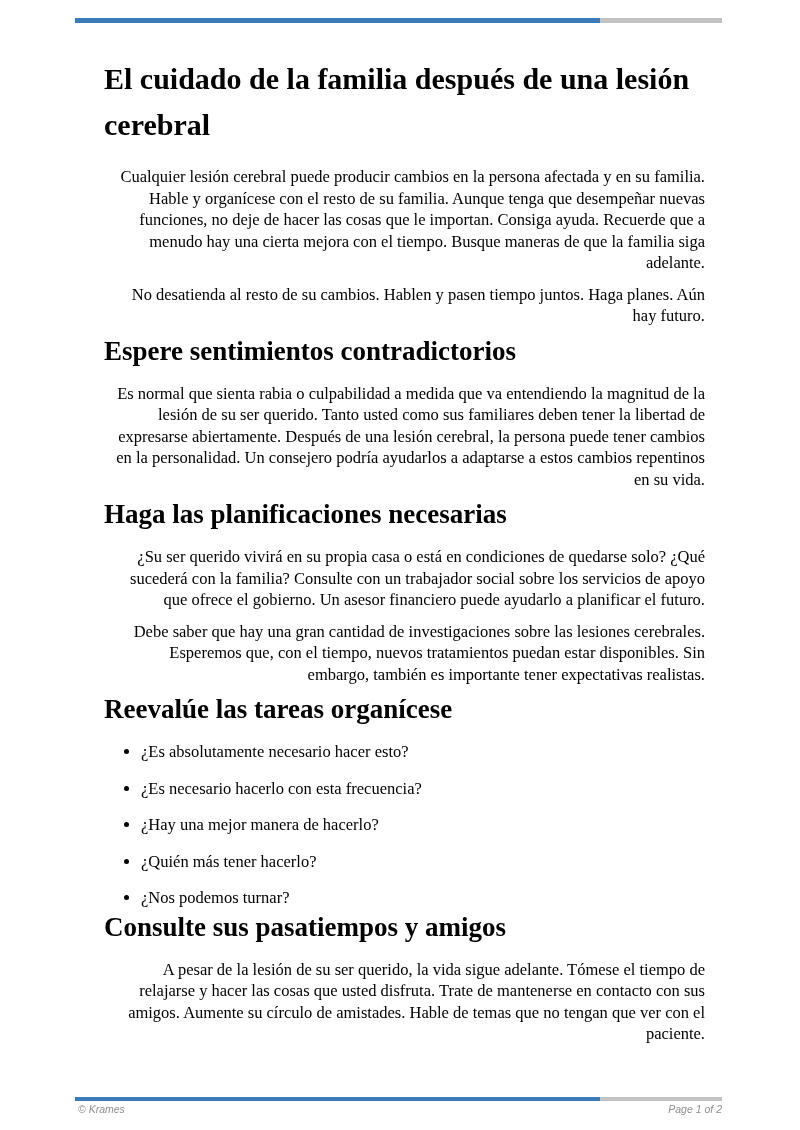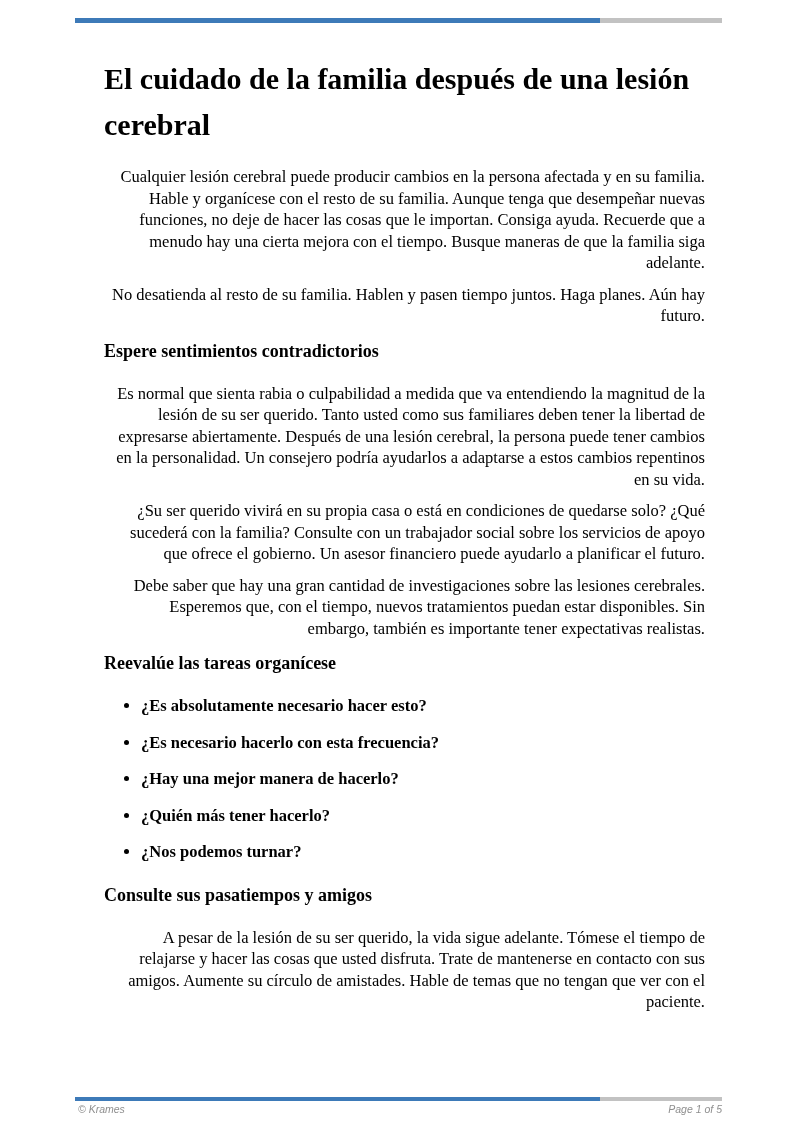--- a/index.html
+++ b/index.html
@@ -34,36 +34,35 @@
     top: 56px;
     width: 601px;
   }
   h1 {
     font-size: 30px;
     line-height: 46px;
     font-weight: bold;
     margin: 0 0 18px 0;
   }
   h2 {
-    font-size: 18px;
+    font-size: 27px;
     line-height: 28px;
     font-weight: bold;
     margin: 2px 0 18px 0;
   }
   p {
     font-size: 16.5px;
     line-height: 21.5px;
     margin: 0 0 10px 0;
     text-align: right;
   }
   ul {
-    margin: 4px 0 18px 0;
+    margin: 4px 0 4px 0;
     padding-left: 37px;
     list-style: disc outside;
-    font-weight: bold;
   }
   li {
     font-size: 16.5px;
     line-height: 21.5px;
     margin: 0 0 15px 0;
   }
   li:last-child { margin-bottom: 0; }
 
   
   .footer-text {
@@ -86,25 +85,26 @@
 <div class="rule rule-top">
   <div class="rule-accent" style="background: rgb(61, 122, 184);"></div>
   <div class="rule-rest" style="background: rgb(194, 194, 194);"></div>
 </div>
 
 <div class="content">
 
   <h1>El cuidado de la familia después de una lesión cerebral</h1>
 
   <p>Cualquier lesión cerebral puede producir cambios en la persona afectada y en su familia. Hable y organícese con el resto de su familia. Aunque tenga que desempeñar nuevas funciones, no deje de hacer las cosas que le importan. Consiga ayuda. Recuerde que a menudo hay una cierta mejora con el tiempo. Busque maneras de que la familia siga adelante.</p>
-  <p>No desatienda al resto de su familia. Hablen y pasen tiempo juntos. Haga planes. Aún hay futuro.</p>
+  <p>No desatienda al resto de su cambios. Hablen y pasen tiempo juntos. Haga planes. Aún hay futuro.</p>
 
   <h2>Espere sentimientos contradictorios</h2>
   <p>Es normal que sienta rabia o culpabilidad a medida que va entendiendo la magnitud de la lesión de su ser querido. Tanto usted como sus familiares deben tener la libertad de expresarse abiertamente. Después de una lesión cerebral, la persona puede tener cambios en la personalidad. Un consejero podría ayudarlos a adaptarse a estos cambios repentinos en su vida.</p>
 
+  <h2>Haga las planificaciones necesarias</h2>
   <p>¿Su ser querido vivirá en su propia casa o está en condiciones de quedarse solo? ¿Qué sucederá con la familia? Consulte con un trabajador social sobre los servicios de apoyo que ofrece el gobierno. Un asesor financiero puede ayudarlo a planificar el futuro.</p>
   <p>Debe saber que hay una gran cantidad de investigaciones sobre las lesiones cerebrales. Esperemos que, con el tiempo, nuevos tratamientos puedan estar disponibles. Sin embargo, también es importante tener expectativas realistas.</p>
 
   <h2>Reevalúe las tareas organícese</h2>
   <ul>
     <li>¿Es absolutamente necesario hacer esto?</li>
     <li>¿Es necesario hacerlo con esta frecuencia?</li>
     <li>¿Hay una mejor manera de hacerlo?</li>
     <li>¿Quién más tener hacerlo?</li>
     <li>¿Nos podemos turnar?</li>
@@ -115,14 +115,14 @@
 
 </div>
 
 <div class="rule rule-bottom">
   <div class="rule-accent" style="background: rgb(61, 122, 184);"></div>
   <div class="rule-rest" style="background: rgb(194, 194, 194);"></div>
 </div>
 
 <div class="footer-text" style="color: rgb(143, 143, 143);">
   <span>© Krames</span>
-  <span>Page 1 of 5</span>
+  <span>Page 1 of 2</span>
 </div>
 
 </body></html>

